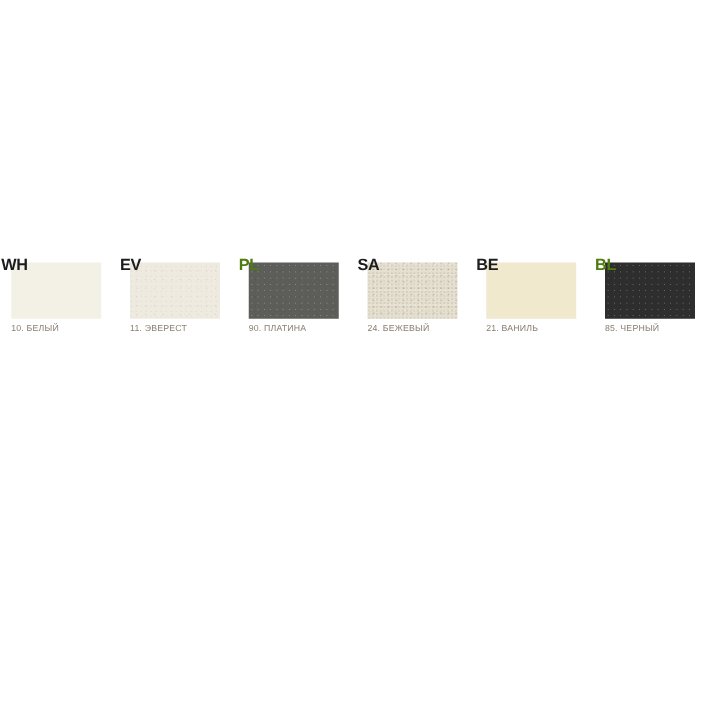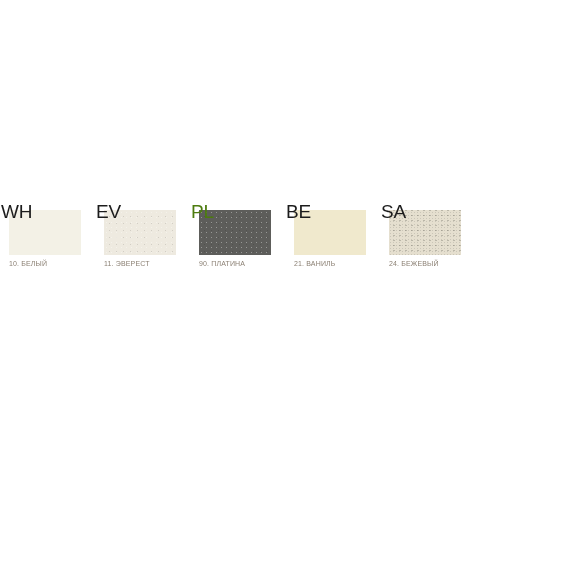--- a/index.html
+++ b/index.html
@@ -65,22 +65,22 @@
   .swatch-chip.textured-strong::after {
     opacity: 0.85;
     background-size: 4px 4px, 6px 5px, 3px 3px;
   }
 
   
   .swatch-code {
     position: absolute;
     left: 1px;
     top: 6px;
-    font-size: 19px;
-    font-weight: normal;
+    font-size: 13px;
+    font-weight: bold;
     letter-spacing: -0.2px;
     line-height: 19px;
     color: #1c1c1c;
     white-space: nowrap;
     z-index: 2;
   }
   .swatch-code.light {
     color: #4d7c0f;
   }
 
@@ -112,23 +112,28 @@
         <div class="swatch-chip textured" style="background-color: rgb(238, 234, 224);"></div>
         <div class="swatch-code">EV</div>
         <div class="swatch-caption">11. ЭВЕРЕСТ</div>
       </div>
       <div class="swatch-cell">
         <div class="swatch-chip textured" style="background-color: rgb(93, 93, 90);"></div>
         <div class="swatch-code light">PL</div>
         <div class="swatch-caption">90. ПЛАТИНА</div>
       </div>
       <div class="swatch-cell">
+        <div class="swatch-chip textured textured-strong" style="background-color: rgb(229, 223, 207);"></div>
+        <div class="swatch-code">SA</div>
+        <div class="swatch-caption">24. БЕЖЕВЫЙ</div>
+      </div>
+      <div class="swatch-cell">
         <div class="swatch-chip" style="background-color: rgb(240, 233, 205);"></div>
         <div class="swatch-code">BE</div>
         <div class="swatch-caption">21. ВАНИЛЬ</div>
       </div>
       <div class="swatch-cell">
-        <div class="swatch-chip textured textured-strong" style="background-color: rgb(229, 223, 207);"></div>
-        <div class="swatch-code">SA</div>
-        <div class="swatch-caption">24. БЕЖЕВЫЙ</div>
+        <div class="swatch-chip textured" style="background-color: rgb(46, 46, 46);"></div>
+        <div class="swatch-code light">BL</div>
+        <div class="swatch-caption">85. ЧЕРНЫЙ</div>
       </div>
     </div>
 </div>
 
 </body></html>

